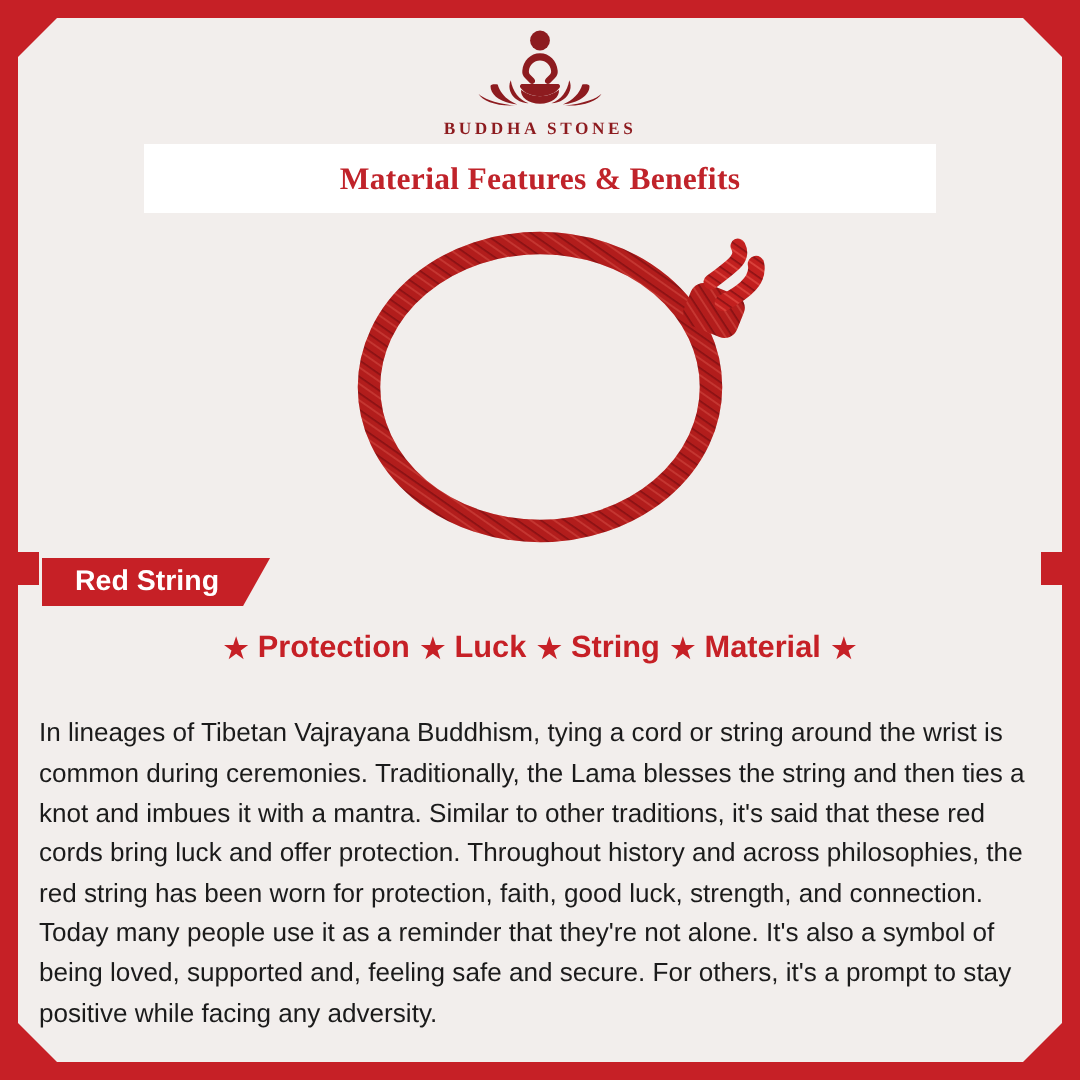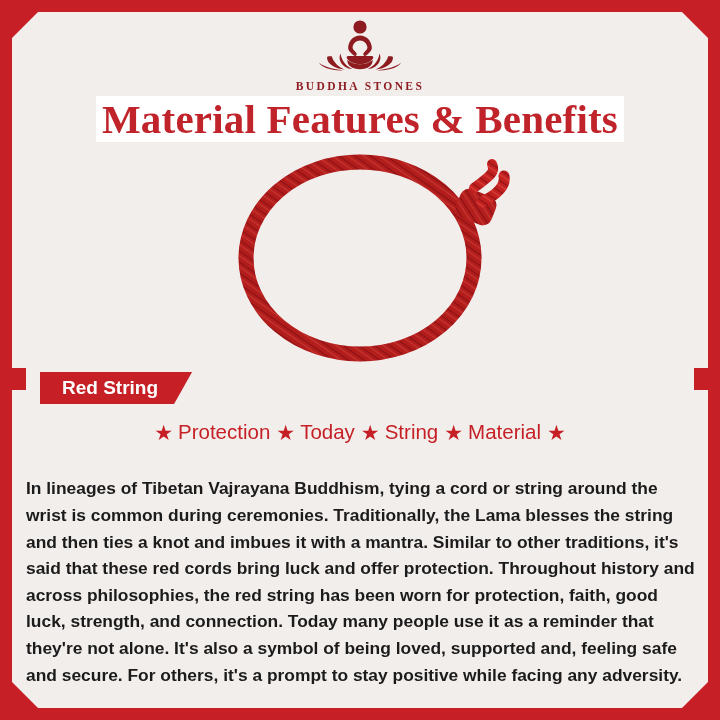--- a/index.html
+++ b/index.html
@@ -115,21 +115,21 @@
     width: 528px;
     height: 46px;
     background: #ffffff;
     display: flex;
     align-items: center;
     justify-content: center;
   }
   .title-text {
     font-family: "Liberation Serif", serif;
     font-weight: bold;
-    font-size: 41px;
+    font-size: 21px;
     color: #c0232a;
     letter-spacing: 0.2px;
     white-space: nowrap;
   }
   
   .product-area {
     position: absolute;
     top: 146px;
     left: 12px;
     width: 696px;
@@ -140,21 +140,21 @@
     position: absolute;
     top: 0;
     left: 0;
     width: 696px;
     height: 222px;
   }
   
   .ribbon {
     position: absolute;
     top: 372px;
-    left: 40px;
+    left: 28px;
     height: 32px;
     background: #c62026;
     display: flex;
     align-items: center;
     padding: 0 34px 0 22px;
     clip-path: polygon(0 0, 100% 0, calc(100% - 18px) 100%, 0 100%);
   }
   .ribbon-text {
     color: #ffffff;
     font-size: 19px;
@@ -179,34 +179,33 @@
     gap: 5px;
   }
   .benefit-star {
     color: #c62026;
     font-size: 21px;
     line-height: 1;
   }
   .benefit-label {
     color: #c62026;
     font-size: 20.5px;
-    font-weight: normal;
+    font-weight: bold;
     white-space: nowrap;
   }
   
   .body-copy {
     position: absolute;
     top: 458px;
     left: 26px;
     width: 672px;
     font-size: 17.4px;
     line-height: 26.6px;
     color: #1b1b1b;
     text-align: left;
-    font-weight: bold;
   }
 </style>
 </head>
 <body>
 
 <div class="page">
 
   <div class="bar-top"></div>
   <div class="bar-left"></div>
   <div class="bar-right"></div>
@@ -282,21 +281,21 @@
     <span class="ribbon-text">Red String</span>
   </div>
 
   <div class="benefits">
     <div class="benefit">
       <span class="benefit-star">★</span>
       <span class="benefit-label">Protection</span>
     </div>
     <div class="benefit">
       <span class="benefit-star">★</span>
-      <span class="benefit-label">Today</span>
+      <span class="benefit-label">Luck</span>
     </div>
     <div class="benefit">
       <span class="benefit-star">★</span>
       <span class="benefit-label">String</span>
     </div>
     <div class="benefit">
       <span class="benefit-star">★</span>
       <span class="benefit-label">Material</span>
     </div>
     <div class="benefit">

